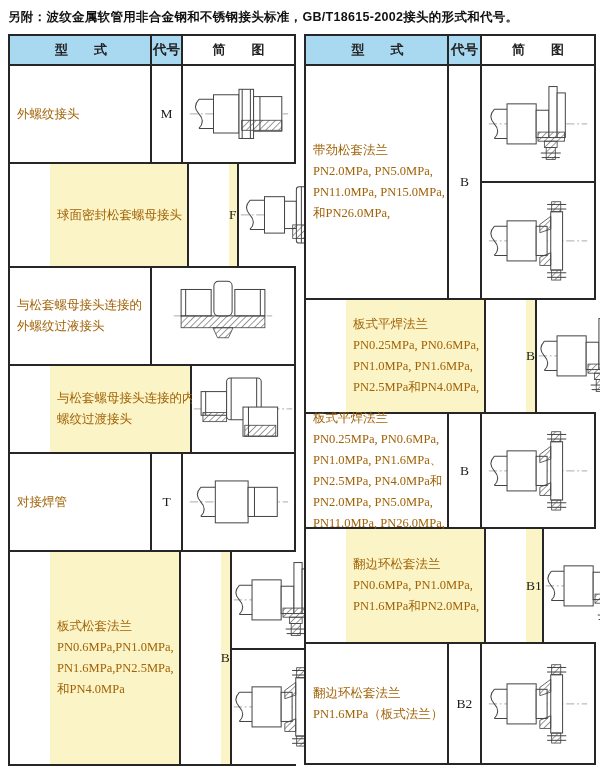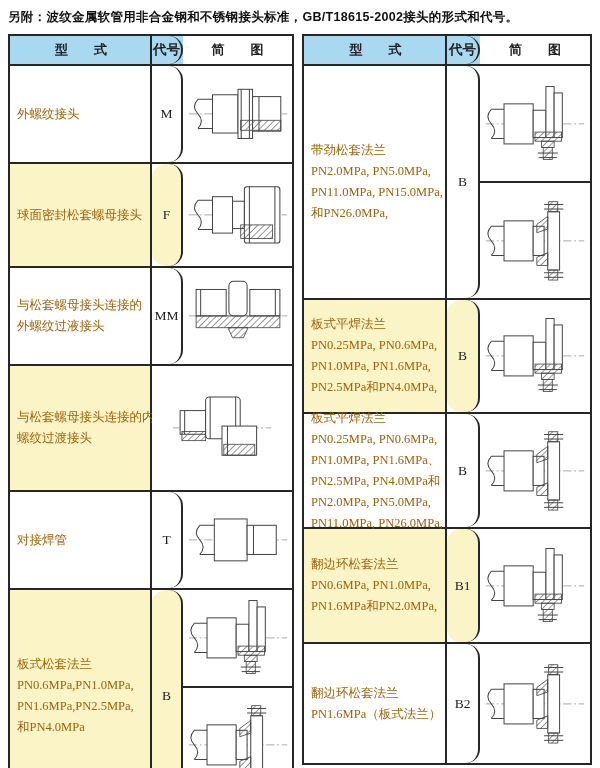--- a/index.html
+++ b/index.html
@@ -14,30 +14,30 @@
   .trow { display:flex; border-bottom:2px solid #262626; }
   .trow:last-child { border-bottom:none; }
   .hrow { height:30px; background:#a9d9f1; }
   .hcell { display:flex; align-items:center; justify-content:center;
     font-size:13px; font-weight:bold; color:#222; }
   .tcell { width:142px; border-right:2px solid #262626; padding:4px 5px 4px 7px;
     display:flex; flex-direction:column; justify-content:center; background:#fff; }
   .right-tbl .tcell { width:143px; }
   .ccell { width:31px; border-right:2px solid #262626;
     display:flex; align-items:center; justify-content:center;
-    font-family:"Liberation Serif","DejaVu Serif",serif; font-size:13.5px; background:#fff;border-radius:14px; }
+    font-family:"Liberation Serif","DejaVu Serif",serif; font-size:13.5px; background:#fff; }
   .right-tbl .ccell { width:33px; }
   .dcol { flex:1; display:flex; flex-direction:column; background:#fff; }
   .dcell { flex:1; display:flex; align-items:center; justify-content:center; background:#fff; }
   .dcell + .dcell { border-top:2px solid #262626; }
   .f98 { flex:0 0 96px; }
-  .hl { background:#fbf4c6; }
+  .hl { background:#fbf4c6;margin-left:40px; }
   .tline { font-family:"Liberation Serif","DejaVu Serif",serif; font-size:12.5px;
     line-height:21px; color:#a16207; white-space:nowrap; }
-  .h98{height:98px} .h104{height:104px} .h99{height:126px} .h200{height:212px}
+  .h98{height:98px} .h104{height:104px} .h99{height:88px} .h200{height:212px}
   .h234{height:234px} .h114{height:114px} .h115{height:115px} .h119{height:119px}
   svg.diag { display:block; }
   .ln { stroke:#444; fill:none; stroke-width:1.1; }
   .bx { fill:#ffffff; stroke:#444; stroke-width:1.1; }
   .cl { stroke:#8a8a8a; stroke-width:0.8; stroke-dasharray:9 3 2 3; }
   .ht { stroke:#444; stroke-width:0.9; }
 </style>
 </head>
 <body>
 
@@ -103,21 +103,20 @@
               </svg>
             </div>
           </div>
       </div>
 
       <div class="trow h98">
         <div class="tcell">
             <div class="tline">与松套螺母接头连接的</div>
             <div class="tline">外螺纹过液接头</div>
           </div>
-        <div class="ccell">MM</div>
         <div class="dcol">
             <div class="dcell">
               <svg class="diag" width="102" viewBox="0 0 112 92" xmlns="http://www.w3.org/2000/svg">
                 <defs>
                   <pattern id="hu3" patternUnits="userSpaceOnUse" width="5" height="5" patternTransform="rotate(45)">
                     <line x1="0" y1="0" x2="0" y2="5" stroke="#555" stroke-width="1.3"></line>
                   </pattern>
                 </defs>
                 <line class="cl" x1="2" y1="46" x2="110" y2="46"></line>
                 <rect class="bx" x="10" y="17" width="33" height="29"></rect>

